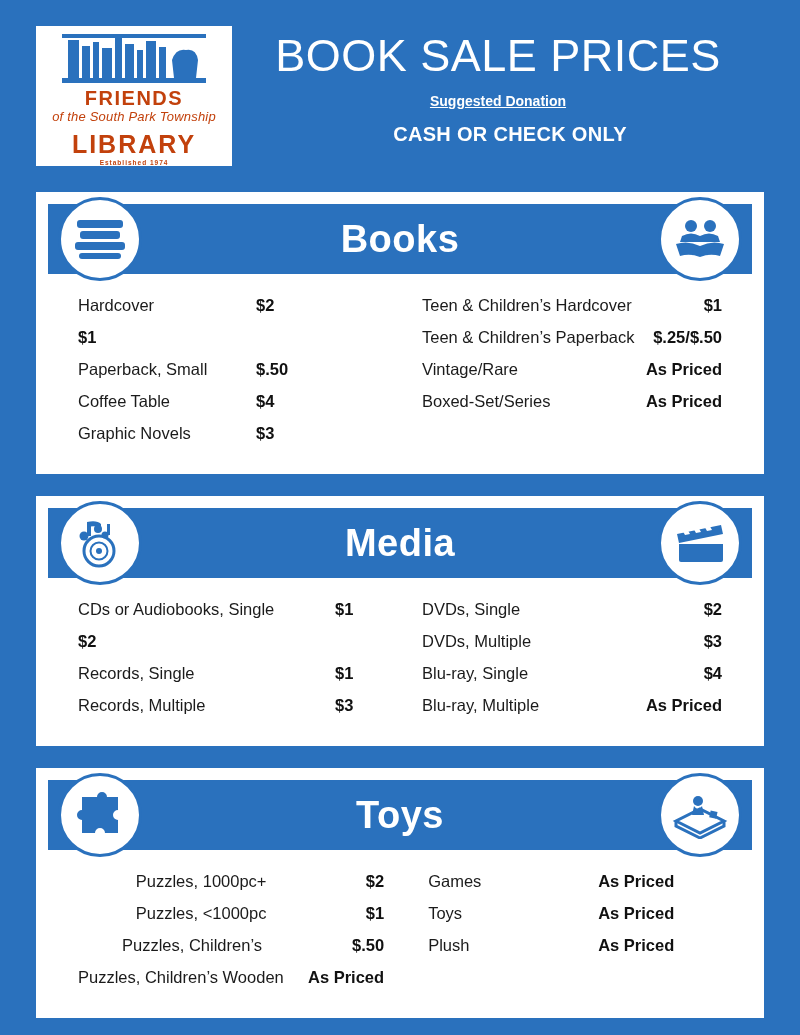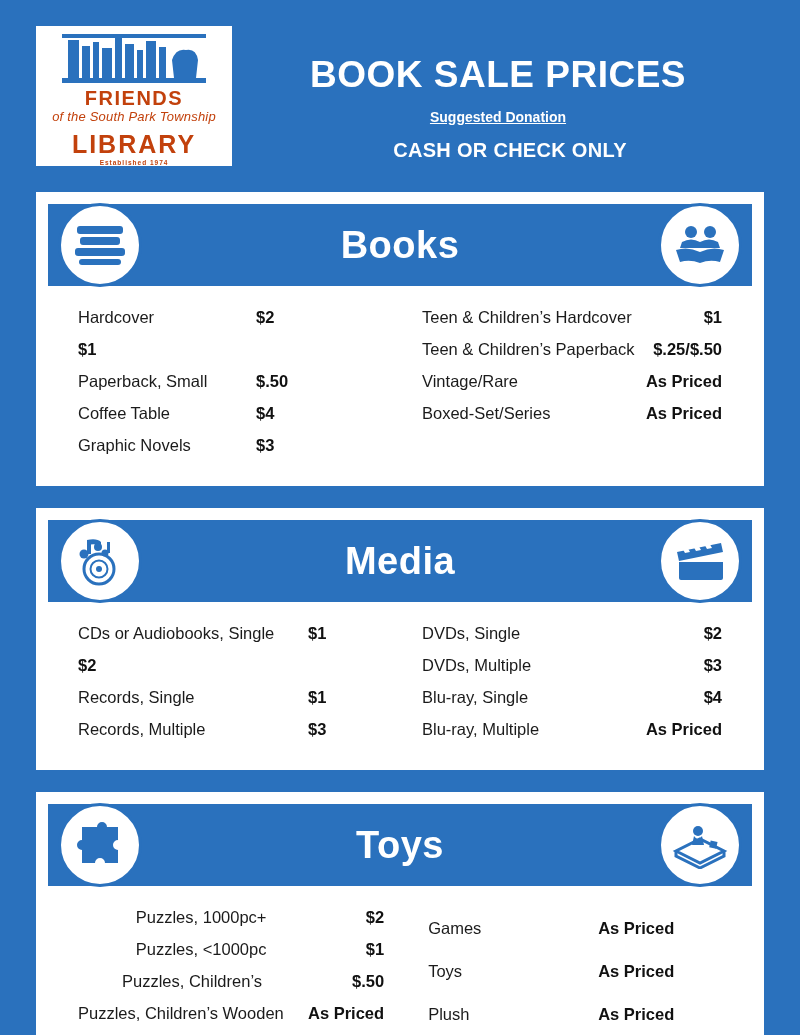--- a/index.html
+++ b/index.html
@@ -48,25 +48,24 @@
   .logo-library { font-size: 25px; letter-spacing: 2px;}
   .logo-est { font-size: 6.5px; letter-spacing: 1px; margin-top: 3px; }
 
   .title-wrap {
     flex: 1 1 auto;
     text-align: center;
     padding-top: 6px;
   }
   .main-title {
     color: #ffffff;
-    font-size: 37px;
-    font-weight: bold;
+    font-size: 45px;
+    font-weight: normal;
     letter-spacing: 0.5px;
     line-height: 1.05;
-    margin-top: 24px;
   }
   .sub1 {
     color: #ffffff;
     font-size: 14px;
     font-weight: bold;
     margin-top: 14px;
     text-decoration: underline;
   }
   .sub2 {
     color: #ffffff;
@@ -79,21 +78,21 @@
 
   
   .card {
     background: #ffffff;
     margin-top: 22px;
     padding: 12px 12px 14px 12px;
     position: relative;
   }
   .band {
     background: #2a71bd;
-    height: 82px;
+    height: 70px;
     display: flex;
     align-items: center;
     justify-content: center;
     position: relative;
   }
   .band-title {
     color: #ffffff;
     font-size: 38px;
     font-weight: bold;
     letter-spacing: .5px;
@@ -135,27 +134,27 @@
   }
   .price {
     color: #111111;
     font-size: 16.5px;
     font-weight: bold;
     white-space: nowrap;
   }
   
   .books .col.left .row { justify-content: flex-start; }
   .books .col.left .item { width: 178px; }
-  .media .col.left .row { justify-content: flex-start; }
+  .media .col.left .row { justify-content: flex-start; gap: 27px; }
   .media .col.left .item { width: 230px; }
   .toys .col.left .row { justify-content: flex-end; }
   .toys .col.left .item { width: 230px; }
   .media .col.right .row,
   .toys .col.right .row { justify-content: space-between; }
-  .toys .col.right .item { width: 170px; margin-top: 11px; }
+  .toys .col.right .item { width: 170px; }
   .toys .col.right .row { justify-content: flex-start; }
 </style>
 </head>
 <body>
 
 <div class="page">
 
   <div class="header">
     <div class="logo-box">
       <div class="logo-shelf">

